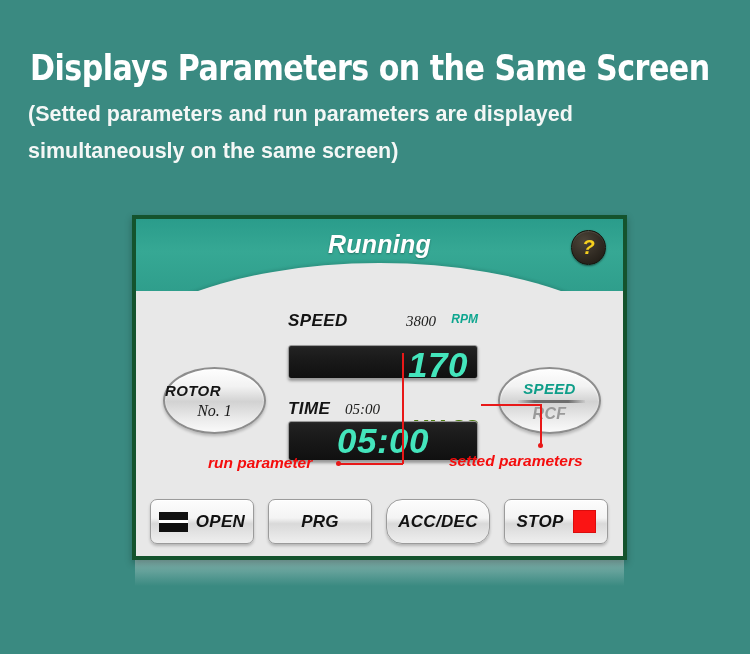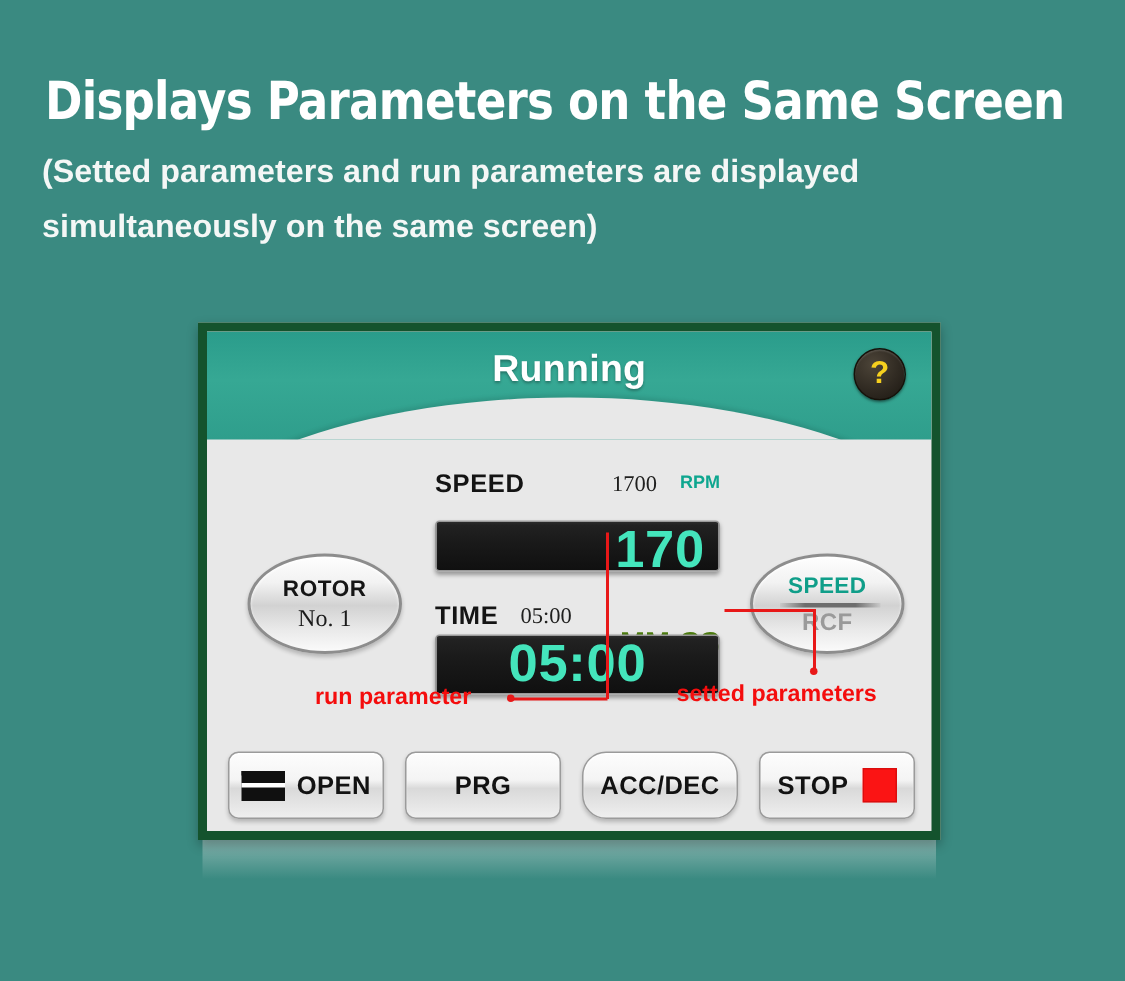--- a/index.html
+++ b/index.html
@@ -30,24 +30,25 @@
     font-family:"Liberation Sans", sans-serif;
     font-size:21.5px;
     line-height:37px;
     font-weight:bold;
   }
 
   
   #device-panel{
     position:absolute;left:132px;top:215px;width:495px;height:345px;
     background:#e8e8e8;
-    border:6px solid #14532d;
+    border:4px solid #14532d;
     box-sizing:border-box;
     overflow:hidden;
     box-shadow:0 3px 7px rgba(0,0,0,0.28);
+    font-style:italic;
   }
   #panel-reflection{
     position:absolute;left:135px;top:560px;width:489px;height:26px;
     background:linear-gradient(to bottom, rgba(235,235,235,0.42), rgba(58,138,129,0));
     pointer-events:none;
   }
 
   
   #panel-header{
     position:absolute;left:0;top:0;width:100%;height:72px;
@@ -84,21 +85,21 @@
   .oval-btn{
     position:absolute;width:103px;height:67px;border-radius:50%;
     background:linear-gradient(to bottom,#fefefe 0%,#f2f2f2 28%,#d2d2d2 52%,#eaeaea 78%,#fafafa 100%);
     border:2px solid #8d8d8d;
     box-shadow:0 2px 3px rgba(0,0,0,0.22), inset 0 1px 2px rgba(255,255,255,0.9);
     box-sizing:border-box;
     cursor:pointer;
   }
   #rotor-button{left:27px;top:76px;}
   #rotor-label{
-    position:absolute;left:0;top:13px;width:100%;text-align:center;
+    position:absolute;left:0;top:13px;width:100%;
     font-size:15px;font-weight:bold;color:#151515;
     font-family:"Liberation Sans", sans-serif;letter-spacing:0.4px;
   }
   #rotor-number{
     position:absolute;left:0;top:33px;width:100%;text-align:center;
     font-size:16px;color:#1b1b1b;
     font-family:"Liberation Serif", serif;
   }
   #speedrcf-button{left:362px;top:76px;}
   #speedrcf-top{
@@ -247,21 +248,21 @@
     </div>
 
     <div class="oval-btn" id="speedrcf-button">
       <div id="speedrcf-top">SPEED</div>
       <div id="speedrcf-divider"></div>
       <div id="speedrcf-bottom">RCF</div>
     </div>
 
     <div id="speed-group">
       <div id="speed-label">SPEED</div>
-      <div id="speed-set-value">1700</div>
+      <div id="speed-set-value">3800</div>
       <div id="speed-unit">RPM</div>
       <div class="lcd" id="speed-display">
         <div id="speed-value">170</div>
       </div>
     </div>
 
     <div id="time-group">
       <div id="time-label">TIME</div>
       <div id="time-set-value">05:00</div>
       <div id="time-format">MM:SS</div>

